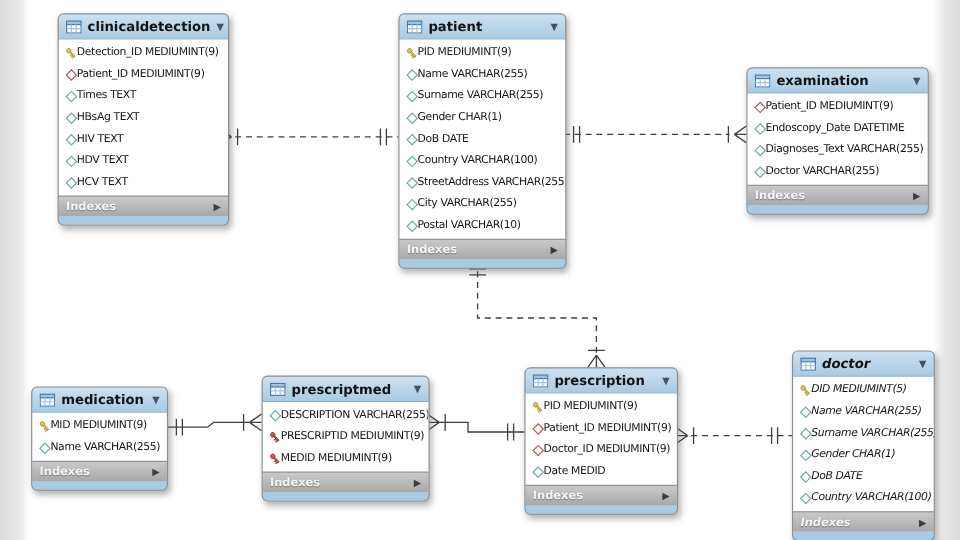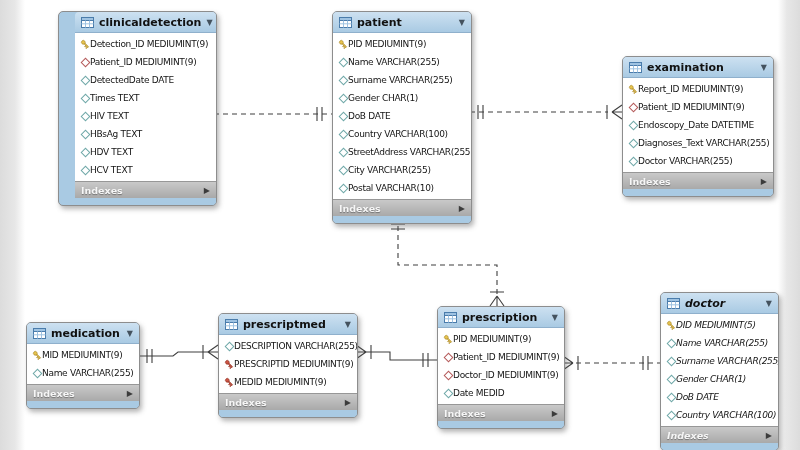--- a/index.html
+++ b/index.html
@@ -78,21 +78,21 @@
       <path d="M366,352 L356,345 M366,352 L356,352 M366,352 L356,359 M371,345 L371,359"></path>
       <path d="M423,353 L423,367 M428,353 L428,367"></path>
     </g>
 
     <g>
       <path class="dashed" d="M576,363 L660,363"></path>
       <path d="M573,363 L563,356 M573,363 L563,363 M573,363 L563,370 M578,356 L578,370"></path>
       <path d="M643,356 L643,370 M648,356 L648,370"></path>
     </g>
   </svg>
-<div class="db-table" style="left: 58px; top: 11px; width: 141px; padding-left: 16px;">
+<div class="db-table" style="left: 48px; top: 11px; width: 141px;">
     <div class="tbl-header">
       <span class="hdr-icon"><svg width="13" height="11" viewBox="0 0 13 11">
             <rect x="0.5" y="0.5" width="12" height="10" fill="#ffffff" stroke="#4a7cab"></rect>
             <rect x="0.5" y="0.5" width="12" height="3" fill="#9fc3e2" stroke="#4a7cab"></rect>
             <line x1="0.5" y1="6.8" x2="12.5" y2="6.8" stroke="#9fc3e2"></line>
             <line x1="4.5" y1="3.5" x2="4.5" y2="10.5" stroke="#9fc3e2"></line>
             <line x1="8.5" y1="3.5" x2="8.5" y2="10.5" stroke="#9fc3e2"></line>
           </svg></span>
       <span class="tbl-title">clinicaldetection</span>
       <span class="collapse-arrow">▼</span>
@@ -114,44 +114,38 @@
         <div class="tbl-row">
           <span class="col-icon">
             <span class="diamond fk"></span>
           </span>
           <span class="col-label">Patient_ID MEDIUMINT(9)</span>
         </div>
         <div class="tbl-row">
           <span class="col-icon">
             <span class="diamond col"></span>
           </span>
-          <span class="col-label">DetectedDate DATE</span>
-        </div>
-        <div class="tbl-row">
-          <span class="col-icon">
-            <span class="diamond col"></span>
-          </span>
           <span class="col-label">Times TEXT</span>
         </div>
         <div class="tbl-row">
           <span class="col-icon">
             <span class="diamond col"></span>
           </span>
+          <span class="col-label">HBsAg TEXT</span>
+        </div>
+        <div class="tbl-row">
+          <span class="col-icon">
+            <span class="diamond col"></span>
+          </span>
           <span class="col-label">HIV TEXT</span>
         </div>
         <div class="tbl-row">
           <span class="col-icon">
             <span class="diamond col"></span>
           </span>
-          <span class="col-label">HBsAg TEXT</span>
-        </div>
-        <div class="tbl-row">
-          <span class="col-icon">
-            <span class="diamond col"></span>
-          </span>
           <span class="col-label">HDV TEXT</span>
         </div>
         <div class="tbl-row">
           <span class="col-icon">
             <span class="diamond col"></span>
           </span>
           <span class="col-label">HCV TEXT</span>
         </div>
       </div>
     <div class="tbl-indexes">
@@ -249,236 +243,223 @@
             <line x1="0.5" y1="6.8" x2="12.5" y2="6.8" stroke="#9fc3e2"></line>
             <line x1="4.5" y1="3.5" x2="4.5" y2="10.5" stroke="#9fc3e2"></line>
             <line x1="8.5" y1="3.5" x2="8.5" y2="10.5" stroke="#9fc3e2"></line>
           </svg></span>
       <span class="tbl-title">examination</span>
       <span class="collapse-arrow">▼</span>
     </div>
     <div class="tbl-body">
         <div class="tbl-row">
           <span class="col-icon">
+            <span class="diamond fk"></span>
+          </span>
+          <span class="col-label">Patient_ID MEDIUMINT(9)</span>
+        </div>
+        <div class="tbl-row">
+          <span class="col-icon">
+            <span class="diamond col"></span>
+          </span>
+          <span class="col-label">Endoscopy_Date DATETIME</span>
+        </div>
+        <div class="tbl-row">
+          <span class="col-icon">
+            <span class="diamond col"></span>
+          </span>
+          <span class="col-label">Diagnoses_Text VARCHAR(255)</span>
+        </div>
+        <div class="tbl-row">
+          <span class="col-icon">
+            <span class="diamond col"></span>
+          </span>
+          <span class="col-label">Doctor VARCHAR(255)</span>
+        </div>
+      </div>
+    <div class="tbl-indexes">
+      <span class="indexes-label">Indexes</span>
+      <span class="indexes-arrow">▶</span>
+    </div>
+    <div class="tbl-footer"></div>
+  </div>
+    <div class="db-table" style="left: 26px; top: 322px; width: 112px;">
+    <div class="tbl-header">
+      <span class="hdr-icon"><svg width="13" height="11" viewBox="0 0 13 11">
+            <rect x="0.5" y="0.5" width="12" height="10" fill="#ffffff" stroke="#4a7cab"></rect>
+            <rect x="0.5" y="0.5" width="12" height="3" fill="#9fc3e2" stroke="#4a7cab"></rect>
+            <line x1="0.5" y1="6.8" x2="12.5" y2="6.8" stroke="#9fc3e2"></line>
+            <line x1="4.5" y1="3.5" x2="4.5" y2="10.5" stroke="#9fc3e2"></line>
+            <line x1="8.5" y1="3.5" x2="8.5" y2="10.5" stroke="#9fc3e2"></line>
+          </svg></span>
+      <span class="tbl-title">medication</span>
+      <span class="collapse-arrow">▼</span>
+    </div>
+    <div class="tbl-body">
+        <div class="tbl-row">
+          <span class="col-icon">
             <svg width="10" height="10" viewBox="0 0 10 10">
               <g transform="rotate(45 5 5)" fill="#e6c34d" stroke="#a8862a" stroke-width="0.6">
                 <circle cx="2.6" cy="5" r="1.9"></circle>
                 <rect x="4.2" y="4.4" width="5.3" height="1.2"></rect>
                 <rect x="6.4" y="5.5" width="0.9" height="1.5"></rect>
                 <rect x="8.3" y="5.5" width="0.9" height="1.9"></rect>
               </g>
             </svg>
           </span>
-          <span class="col-label">Report_ID MEDIUMINT(9)</span>
+          <span class="col-label">MID MEDIUMINT(9)</span>
+        </div>
+        <div class="tbl-row">
+          <span class="col-icon">
+            <span class="diamond col"></span>
+          </span>
+          <span class="col-label">Name VARCHAR(255)</span>
+        </div>
+      </div>
+    <div class="tbl-indexes">
+      <span class="indexes-label">Indexes</span>
+      <span class="indexes-arrow">▶</span>
+    </div>
+    <div class="tbl-footer"></div>
+  </div>
+    <div class="db-table" style="left: 218px; top: 313px; width: 138px;">
+    <div class="tbl-header">
+      <span class="hdr-icon"><svg width="13" height="11" viewBox="0 0 13 11">
+            <rect x="0.5" y="0.5" width="12" height="10" fill="#ffffff" stroke="#4a7cab"></rect>
+            <rect x="0.5" y="0.5" width="12" height="3" fill="#9fc3e2" stroke="#4a7cab"></rect>
+            <line x1="0.5" y1="6.8" x2="12.5" y2="6.8" stroke="#9fc3e2"></line>
+            <line x1="4.5" y1="3.5" x2="4.5" y2="10.5" stroke="#9fc3e2"></line>
+            <line x1="8.5" y1="3.5" x2="8.5" y2="10.5" stroke="#9fc3e2"></line>
+          </svg></span>
+      <span class="tbl-title">prescriptmed</span>
+      <span class="collapse-arrow">▼</span>
+    </div>
+    <div class="tbl-body">
+        <div class="tbl-row">
+          <span class="col-icon">
+            <span class="diamond col"></span>
+          </span>
+          <span class="col-label">DESCRIPTION VARCHAR(255)</span>
+        </div>
+        <div class="tbl-row">
+          <span class="col-icon">
+            <svg width="10" height="10" viewBox="0 0 10 10">
+              <g transform="rotate(45 5 5)" fill="#cc5544" stroke="#8f2f22" stroke-width="0.6">
+                <circle cx="2.6" cy="5" r="1.9"></circle>
+                <rect x="4.2" y="4.4" width="5.3" height="1.2"></rect>
+                <rect x="6.4" y="5.5" width="0.9" height="1.5"></rect>
+                <rect x="8.3" y="5.5" width="0.9" height="1.9"></rect>
+              </g>
+            </svg>
+          </span>
+          <span class="col-label">PRESCRIPTID MEDIUMINT(9)</span>
+        </div>
+        <div class="tbl-row">
+          <span class="col-icon">
+            <svg width="10" height="10" viewBox="0 0 10 10">
+              <g transform="rotate(45 5 5)" fill="#cc5544" stroke="#8f2f22" stroke-width="0.6">
+                <circle cx="2.6" cy="5" r="1.9"></circle>
+                <rect x="4.2" y="4.4" width="5.3" height="1.2"></rect>
+                <rect x="6.4" y="5.5" width="0.9" height="1.5"></rect>
+                <rect x="8.3" y="5.5" width="0.9" height="1.9"></rect>
+              </g>
+            </svg>
+          </span>
+          <span class="col-label">MEDID MEDIUMINT(9)</span>
+        </div>
+      </div>
+    <div class="tbl-indexes">
+      <span class="indexes-label">Indexes</span>
+      <span class="indexes-arrow">▶</span>
+    </div>
+    <div class="tbl-footer"></div>
+  </div>
+    <div class="db-table" style="left: 437px; top: 306px; width: 126px;">
+    <div class="tbl-header">
+      <span class="hdr-icon"><svg width="13" height="11" viewBox="0 0 13 11">
+            <rect x="0.5" y="0.5" width="12" height="10" fill="#ffffff" stroke="#4a7cab"></rect>
+            <rect x="0.5" y="0.5" width="12" height="3" fill="#9fc3e2" stroke="#4a7cab"></rect>
+            <line x1="0.5" y1="6.8" x2="12.5" y2="6.8" stroke="#9fc3e2"></line>
+            <line x1="4.5" y1="3.5" x2="4.5" y2="10.5" stroke="#9fc3e2"></line>
+            <line x1="8.5" y1="3.5" x2="8.5" y2="10.5" stroke="#9fc3e2"></line>
+          </svg></span>
+      <span class="tbl-title">prescription</span>
+      <span class="collapse-arrow">▼</span>
+    </div>
+    <div class="tbl-body">
+        <div class="tbl-row">
+          <span class="col-icon">
+            <svg width="10" height="10" viewBox="0 0 10 10">
+              <g transform="rotate(45 5 5)" fill="#e6c34d" stroke="#a8862a" stroke-width="0.6">
+                <circle cx="2.6" cy="5" r="1.9"></circle>
+                <rect x="4.2" y="4.4" width="5.3" height="1.2"></rect>
+                <rect x="6.4" y="5.5" width="0.9" height="1.5"></rect>
+                <rect x="8.3" y="5.5" width="0.9" height="1.9"></rect>
+              </g>
+            </svg>
+          </span>
+          <span class="col-label">PID MEDIUMINT(9)</span>
         </div>
         <div class="tbl-row">
           <span class="col-icon">
             <span class="diamond fk"></span>
           </span>
           <span class="col-label">Patient_ID MEDIUMINT(9)</span>
         </div>
         <div class="tbl-row">
           <span class="col-icon">
-            <span class="diamond col"></span>
-          </span>
-          <span class="col-label">Endoscopy_Date DATETIME</span>
-        </div>
-        <div class="tbl-row">
-          <span class="col-icon">
-            <span class="diamond col"></span>
-          </span>
-          <span class="col-label">Diagnoses_Text VARCHAR(255)</span>
-        </div>
-        <div class="tbl-row">
-          <span class="col-icon">
-            <span class="diamond col"></span>
-          </span>
-          <span class="col-label">Doctor VARCHAR(255)</span>
-        </div>
-      </div>
-    <div class="tbl-indexes">
-      <span class="indexes-label">Indexes</span>
-      <span class="indexes-arrow">▶</span>
-    </div>
-    <div class="tbl-footer"></div>
-  </div>
-    <div class="db-table" style="left: 26px; top: 322px; width: 112px;">
-    <div class="tbl-header">
-      <span class="hdr-icon"><svg width="13" height="11" viewBox="0 0 13 11">
-            <rect x="0.5" y="0.5" width="12" height="10" fill="#ffffff" stroke="#4a7cab"></rect>
-            <rect x="0.5" y="0.5" width="12" height="3" fill="#9fc3e2" stroke="#4a7cab"></rect>
-            <line x1="0.5" y1="6.8" x2="12.5" y2="6.8" stroke="#9fc3e2"></line>
-            <line x1="4.5" y1="3.5" x2="4.5" y2="10.5" stroke="#9fc3e2"></line>
-            <line x1="8.5" y1="3.5" x2="8.5" y2="10.5" stroke="#9fc3e2"></line>
-          </svg></span>
-      <span class="tbl-title">medication</span>
+            <span class="diamond fk"></span>
+          </span>
+          <span class="col-label">Doctor_ID MEDIUMINT(9)</span>
+        </div>
+        <div class="tbl-row">
+          <span class="col-icon">
+            <span class="diamond col"></span>
+          </span>
+          <span class="col-label">Date MEDID</span>
+        </div>
+      </div>
+    <div class="tbl-indexes">
+      <span class="indexes-label">Indexes</span>
+      <span class="indexes-arrow">▶</span>
+    </div>
+    <div class="tbl-footer"></div>
+  </div>
+    <div class="db-table" style="left: 660px; top: 292px; width: 117px; font-style: italic;">
+    <div class="tbl-header">
+      <span class="hdr-icon"><svg width="13" height="11" viewBox="0 0 13 11">
+            <rect x="0.5" y="0.5" width="12" height="10" fill="#ffffff" stroke="#4a7cab"></rect>
+            <rect x="0.5" y="0.5" width="12" height="3" fill="#9fc3e2" stroke="#4a7cab"></rect>
+            <line x1="0.5" y1="6.8" x2="12.5" y2="6.8" stroke="#9fc3e2"></line>
+            <line x1="4.5" y1="3.5" x2="4.5" y2="10.5" stroke="#9fc3e2"></line>
+            <line x1="8.5" y1="3.5" x2="8.5" y2="10.5" stroke="#9fc3e2"></line>
+          </svg></span>
+      <span class="tbl-title">doctor</span>
       <span class="collapse-arrow">▼</span>
     </div>
     <div class="tbl-body">
         <div class="tbl-row">
           <span class="col-icon">
             <svg width="10" height="10" viewBox="0 0 10 10">
               <g transform="rotate(45 5 5)" fill="#e6c34d" stroke="#a8862a" stroke-width="0.6">
                 <circle cx="2.6" cy="5" r="1.9"></circle>
                 <rect x="4.2" y="4.4" width="5.3" height="1.2"></rect>
                 <rect x="6.4" y="5.5" width="0.9" height="1.5"></rect>
                 <rect x="8.3" y="5.5" width="0.9" height="1.9"></rect>
               </g>
             </svg>
           </span>
-          <span class="col-label">MID MEDIUMINT(9)</span>
+          <span class="col-label">DID MEDIUMINT(5)</span>
         </div>
         <div class="tbl-row">
           <span class="col-icon">
             <span class="diamond col"></span>
           </span>
           <span class="col-label">Name VARCHAR(255)</span>
         </div>
-      </div>
-    <div class="tbl-indexes">
-      <span class="indexes-label">Indexes</span>
-      <span class="indexes-arrow">▶</span>
-    </div>
-    <div class="tbl-footer"></div>
-  </div>
-    <div class="db-table" style="left: 218px; top: 313px; width: 138px;">
-    <div class="tbl-header">
-      <span class="hdr-icon"><svg width="13" height="11" viewBox="0 0 13 11">
-            <rect x="0.5" y="0.5" width="12" height="10" fill="#ffffff" stroke="#4a7cab"></rect>
-            <rect x="0.5" y="0.5" width="12" height="3" fill="#9fc3e2" stroke="#4a7cab"></rect>
-            <line x1="0.5" y1="6.8" x2="12.5" y2="6.8" stroke="#9fc3e2"></line>
-            <line x1="4.5" y1="3.5" x2="4.5" y2="10.5" stroke="#9fc3e2"></line>
-            <line x1="8.5" y1="3.5" x2="8.5" y2="10.5" stroke="#9fc3e2"></line>
-          </svg></span>
-      <span class="tbl-title">prescriptmed</span>
-      <span class="collapse-arrow">▼</span>
-    </div>
-    <div class="tbl-body">
-        <div class="tbl-row">
-          <span class="col-icon">
-            <span class="diamond col"></span>
-          </span>
-          <span class="col-label">DESCRIPTION VARCHAR(255)</span>
-        </div>
-        <div class="tbl-row">
-          <span class="col-icon">
-            <svg width="10" height="10" viewBox="0 0 10 10">
-              <g transform="rotate(45 5 5)" fill="#cc5544" stroke="#8f2f22" stroke-width="0.6">
-                <circle cx="2.6" cy="5" r="1.9"></circle>
-                <rect x="4.2" y="4.4" width="5.3" height="1.2"></rect>
-                <rect x="6.4" y="5.5" width="0.9" height="1.5"></rect>
-                <rect x="8.3" y="5.5" width="0.9" height="1.9"></rect>
-              </g>
-            </svg>
-          </span>
-          <span class="col-label">PRESCRIPTID MEDIUMINT(9)</span>
-        </div>
-        <div class="tbl-row">
-          <span class="col-icon">
-            <svg width="10" height="10" viewBox="0 0 10 10">
-              <g transform="rotate(45 5 5)" fill="#cc5544" stroke="#8f2f22" stroke-width="0.6">
-                <circle cx="2.6" cy="5" r="1.9"></circle>
-                <rect x="4.2" y="4.4" width="5.3" height="1.2"></rect>
-                <rect x="6.4" y="5.5" width="0.9" height="1.5"></rect>
-                <rect x="8.3" y="5.5" width="0.9" height="1.9"></rect>
-              </g>
-            </svg>
-          </span>
-          <span class="col-label">MEDID MEDIUMINT(9)</span>
-        </div>
-      </div>
-    <div class="tbl-indexes">
-      <span class="indexes-label">Indexes</span>
-      <span class="indexes-arrow">▶</span>
-    </div>
-    <div class="tbl-footer"></div>
-  </div>
-    <div class="db-table" style="left: 437px; top: 306px; width: 126px;">
-    <div class="tbl-header">
-      <span class="hdr-icon"><svg width="13" height="11" viewBox="0 0 13 11">
-            <rect x="0.5" y="0.5" width="12" height="10" fill="#ffffff" stroke="#4a7cab"></rect>
-            <rect x="0.5" y="0.5" width="12" height="3" fill="#9fc3e2" stroke="#4a7cab"></rect>
-            <line x1="0.5" y1="6.8" x2="12.5" y2="6.8" stroke="#9fc3e2"></line>
-            <line x1="4.5" y1="3.5" x2="4.5" y2="10.5" stroke="#9fc3e2"></line>
-            <line x1="8.5" y1="3.5" x2="8.5" y2="10.5" stroke="#9fc3e2"></line>
-          </svg></span>
-      <span class="tbl-title">prescription</span>
-      <span class="collapse-arrow">▼</span>
-    </div>
-    <div class="tbl-body">
-        <div class="tbl-row">
-          <span class="col-icon">
-            <svg width="10" height="10" viewBox="0 0 10 10">
-              <g transform="rotate(45 5 5)" fill="#e6c34d" stroke="#a8862a" stroke-width="0.6">
-                <circle cx="2.6" cy="5" r="1.9"></circle>
-                <rect x="4.2" y="4.4" width="5.3" height="1.2"></rect>
-                <rect x="6.4" y="5.5" width="0.9" height="1.5"></rect>
-                <rect x="8.3" y="5.5" width="0.9" height="1.9"></rect>
-              </g>
-            </svg>
-          </span>
-          <span class="col-label">PID MEDIUMINT(9)</span>
-        </div>
-        <div class="tbl-row">
-          <span class="col-icon">
-            <span class="diamond fk"></span>
-          </span>
-          <span class="col-label">Patient_ID MEDIUMINT(9)</span>
-        </div>
-        <div class="tbl-row">
-          <span class="col-icon">
-            <span class="diamond fk"></span>
-          </span>
-          <span class="col-label">Doctor_ID MEDIUMINT(9)</span>
-        </div>
-        <div class="tbl-row">
-          <span class="col-icon">
-            <span class="diamond col"></span>
-          </span>
-          <span class="col-label">Date MEDID</span>
-        </div>
-      </div>
-    <div class="tbl-indexes">
-      <span class="indexes-label">Indexes</span>
-      <span class="indexes-arrow">▶</span>
-    </div>
-    <div class="tbl-footer"></div>
-  </div>
-    <div class="db-table" style="left: 660px; top: 292px; width: 117px; font-style: italic;">
-    <div class="tbl-header">
-      <span class="hdr-icon"><svg width="13" height="11" viewBox="0 0 13 11">
-            <rect x="0.5" y="0.5" width="12" height="10" fill="#ffffff" stroke="#4a7cab"></rect>
-            <rect x="0.5" y="0.5" width="12" height="3" fill="#9fc3e2" stroke="#4a7cab"></rect>
-            <line x1="0.5" y1="6.8" x2="12.5" y2="6.8" stroke="#9fc3e2"></line>
-            <line x1="4.5" y1="3.5" x2="4.5" y2="10.5" stroke="#9fc3e2"></line>
-            <line x1="8.5" y1="3.5" x2="8.5" y2="10.5" stroke="#9fc3e2"></line>
-          </svg></span>
-      <span class="tbl-title">doctor</span>
-      <span class="collapse-arrow">▼</span>
-    </div>
-    <div class="tbl-body">
-        <div class="tbl-row">
-          <span class="col-icon">
-            <svg width="10" height="10" viewBox="0 0 10 10">
-              <g transform="rotate(45 5 5)" fill="#e6c34d" stroke="#a8862a" stroke-width="0.6">
-                <circle cx="2.6" cy="5" r="1.9"></circle>
-                <rect x="4.2" y="4.4" width="5.3" height="1.2"></rect>
-                <rect x="6.4" y="5.5" width="0.9" height="1.5"></rect>
-                <rect x="8.3" y="5.5" width="0.9" height="1.9"></rect>
-              </g>
-            </svg>
-          </span>
-          <span class="col-label">DID MEDIUMINT(5)</span>
-        </div>
-        <div class="tbl-row">
-          <span class="col-icon">
-            <span class="diamond col"></span>
-          </span>
-          <span class="col-label">Name VARCHAR(255)</span>
-        </div>
         <div class="tbl-row">
           <span class="col-icon">
             <span class="diamond col"></span>
           </span>
           <span class="col-label">Surname VARCHAR(255)</span>
         </div>
         <div class="tbl-row">
           <span class="col-icon">
             <span class="diamond col"></span>
           </span>

